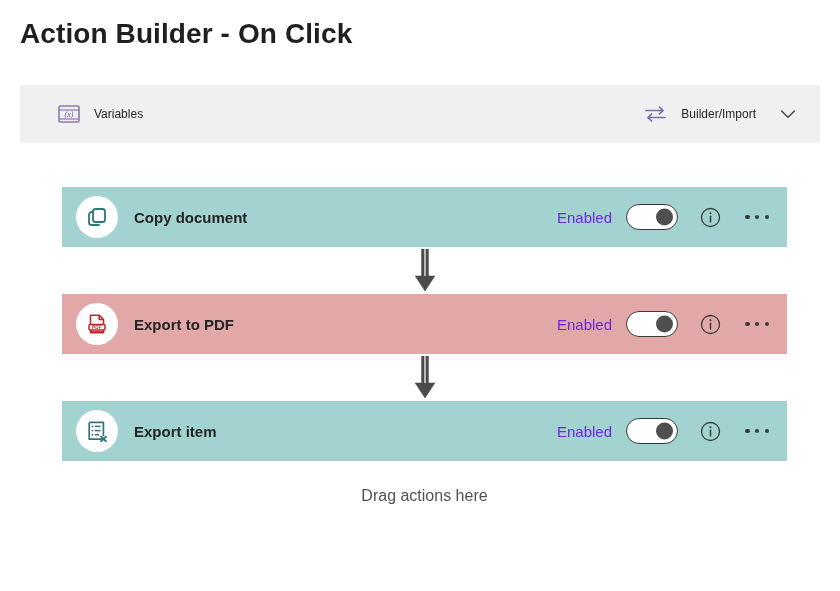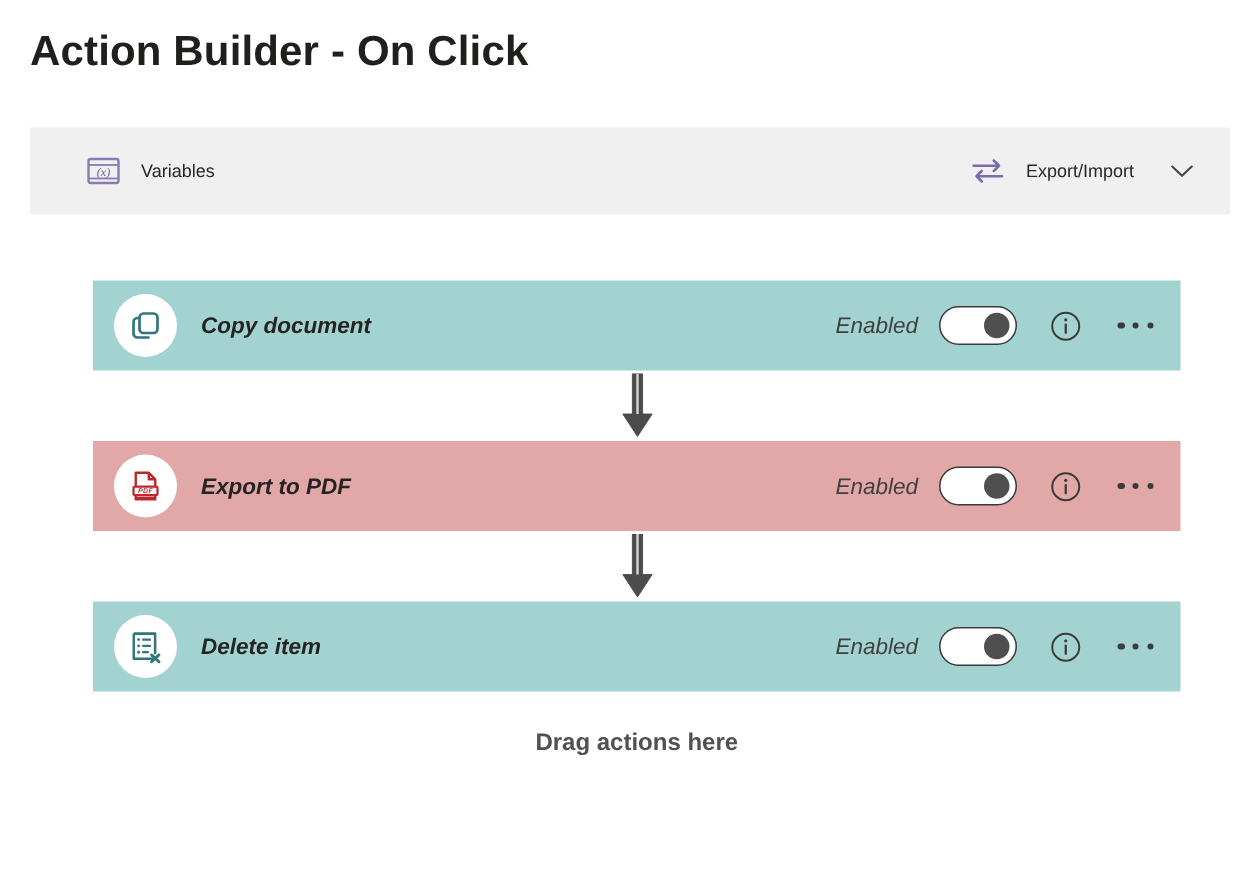--- a/index.html
+++ b/index.html
@@ -80,21 +80,20 @@
   }
 
   .action-row {
     height: 60px;
     display: flex;
     align-items: center;
     box-sizing: border-box;
     padding-left: 14px;
     padding-right: 18px;
     position: relative;
-    font-style: italic;
   }
 
   .badge {
     width: 42px;
     height: 42px;
     border-radius: 50%;
     background: #ffffff;
     display: flex;
     align-items: center;
     justify-content: center;
@@ -111,21 +110,21 @@
   }
 
   .row-right {
     margin-left: auto;
     display: flex;
     align-items: center;
   }
 
   .enabled-label {
     font-size: 15px;
-    color: #404040;
+    color: #6d28d9;
     margin-right: 14px;
     white-space: nowrap;
   }
 
   
   .toggle {
     width: 52px;
     height: 26px;
     border-radius: 13px;
     background: #ffffff;
@@ -179,21 +178,20 @@
     justify-content: center;
   }
   .connector svg { display: block; }
 
   
   .drop-hint {
     margin-top: 26px;
     text-align: center;
     font-size: 16px;
     color: #515151;
-    font-weight: bold;
   }
 </style>
 </head>
 <body>
 
 <div class="page-title">Action Builder - On Click</div>
 
 <div class="toolbar">
 
   <div class="tb-group">
@@ -208,21 +206,21 @@
     <span class="tb-label">Variables</span>
   </div>
 
   <div class="tb-group">
     <span class="icon-wrap">
       <svg class="icon-swap" viewBox="0 0 23 20">
         <path d="M2 6.5 H19 M15.5 3 L19 6.5 L15.5 10" fill="none" stroke="#7a6bad" stroke-width="1.7" stroke-linecap="round" stroke-linejoin="round"></path>
         <path d="M21 13.5 H4 M7.5 10 L4 13.5 L7.5 17" fill="none" stroke="#7a6bad" stroke-width="1.7" stroke-linecap="round" stroke-linejoin="round"></path>
       </svg>
     </span>
-    <span class="tb-label">Export/Import</span>
+    <span class="tb-label">Builder/Import</span>
     <span class="icon-wrap">
       <svg class="chev" viewBox="0 0 16 10">
         <path d="M1.5 2 L8 8.2 L14.5 2" fill="none" stroke="#444444" stroke-width="1.4" stroke-linecap="round" stroke-linejoin="round"></path>
       </svg>
     </span>
   </div>
 
 </div>
 
 <div class="flow">
@@ -306,21 +304,21 @@
         <path d="M4.2 3.4 H18.4 V17.2 M18.4 20.2 H4.2 V3.4" fill="none" stroke="#30767a" stroke-width="1.7" stroke-linejoin="round"></path>
         <circle cx="7.4" cy="7.4" r="0.95" fill="#30767a"></circle>
         <circle cx="7.4" cy="11.6" r="0.95" fill="#30767a"></circle>
         <circle cx="7.4" cy="15.8" r="0.95" fill="#30767a"></circle>
         <line x1="9.8" y1="7.4" x2="15.6" y2="7.4" stroke="#30767a" stroke-width="1.5"></line>
         <line x1="9.8" y1="11.6" x2="15.6" y2="11.6" stroke="#30767a" stroke-width="1.5"></line>
         <line x1="9.8" y1="15.8" x2="14.2" y2="15.8" stroke="#30767a" stroke-width="1.5"></line>
         <path d="M16 17.6 L21 22.2 M21 17.6 L16 22.2" stroke="#30767a" stroke-width="1.9" stroke-linecap="round"></path>
       </svg>
     </div>
-    <div class="action-name">Delete item</div>
+    <div class="action-name">Export item</div>
     <div class="row-right">
       <span class="enabled-label">Enabled</span>
       <span class="toggle">
         <span class="knob"></span>
       </span>
       <span class="info-icon">
         <svg width="21" height="21" viewBox="0 0 21 21">
           <circle cx="10.5" cy="10.5" r="9" fill="none" stroke="#3a3a3a" stroke-width="1.3"></circle>
           <circle cx="10.5" cy="6.2" r="1.05" fill="#3a3a3a"></circle>
           <rect x="9.75" y="8.6" width="1.5" height="7" rx="0.7" fill="#3a3a3a"></rect>

